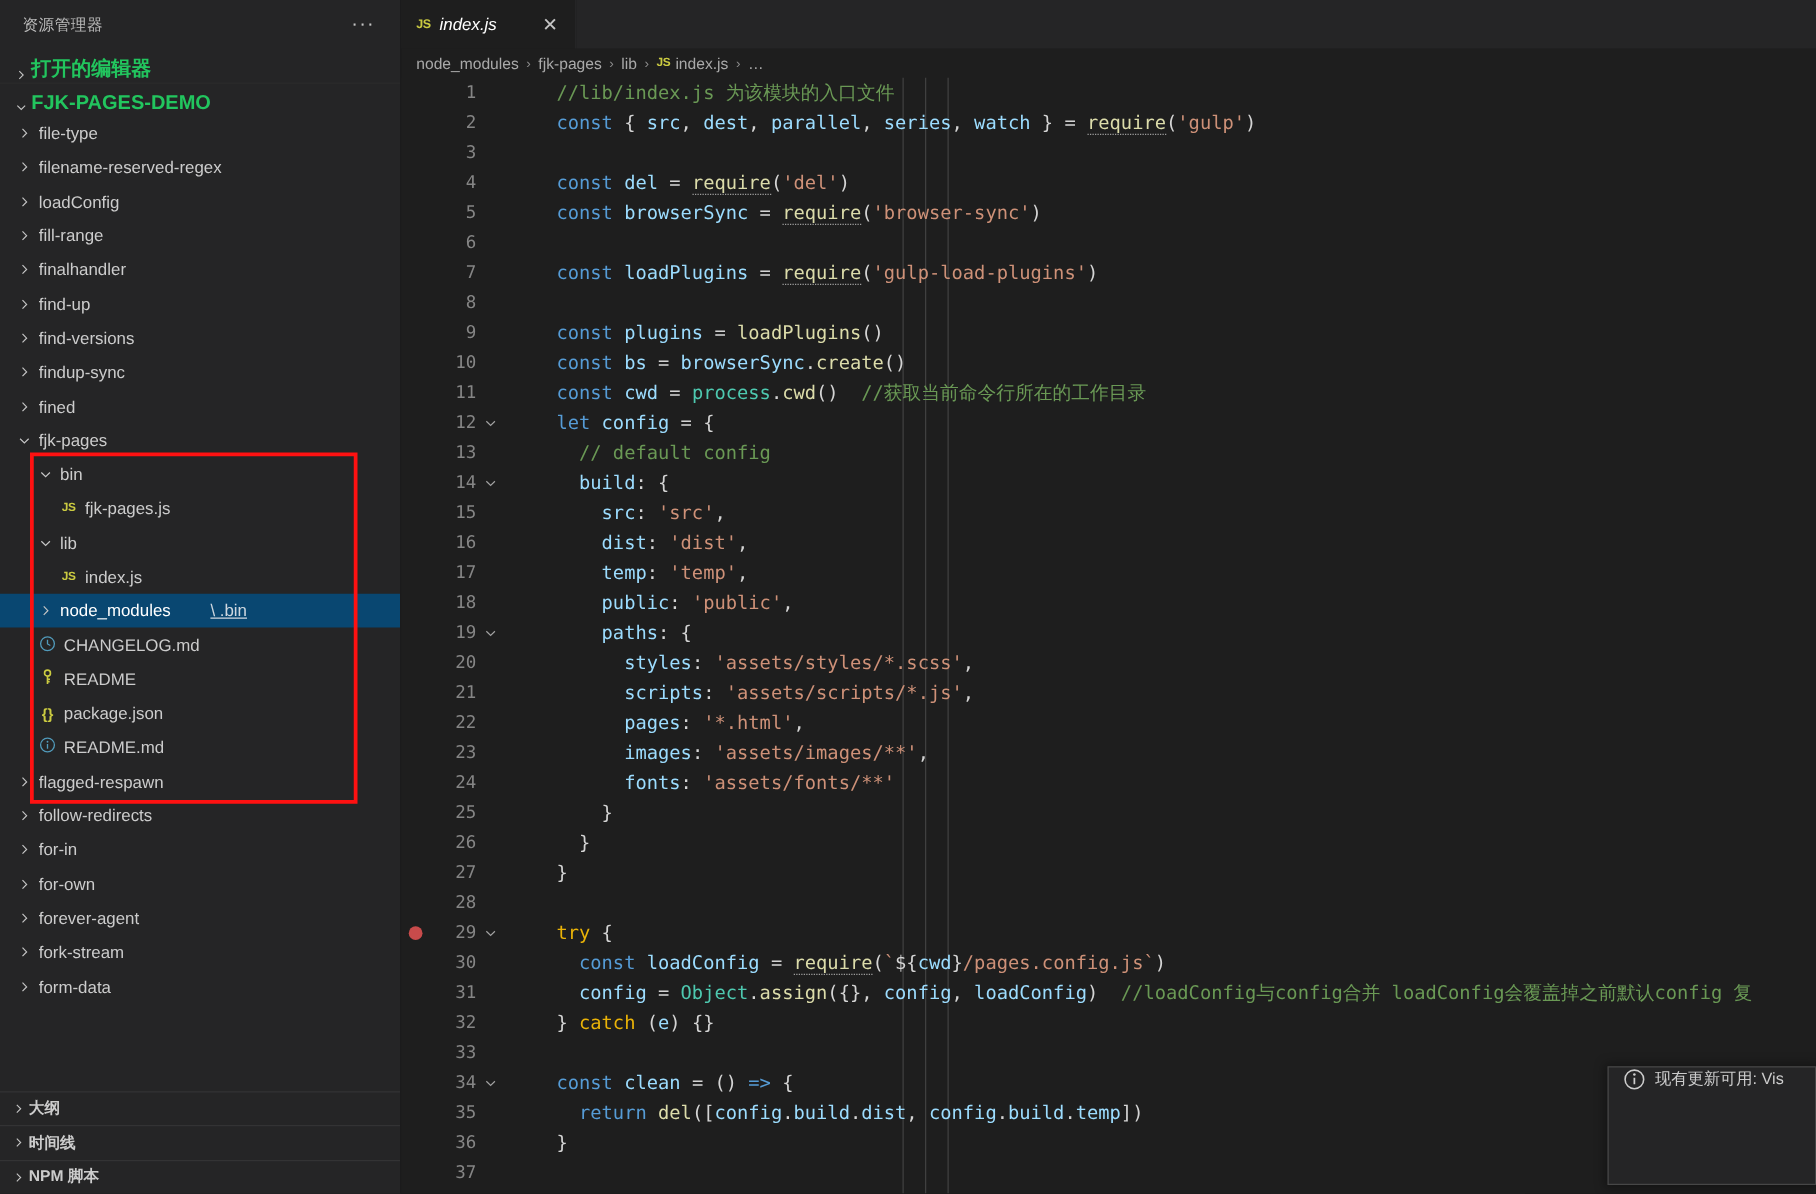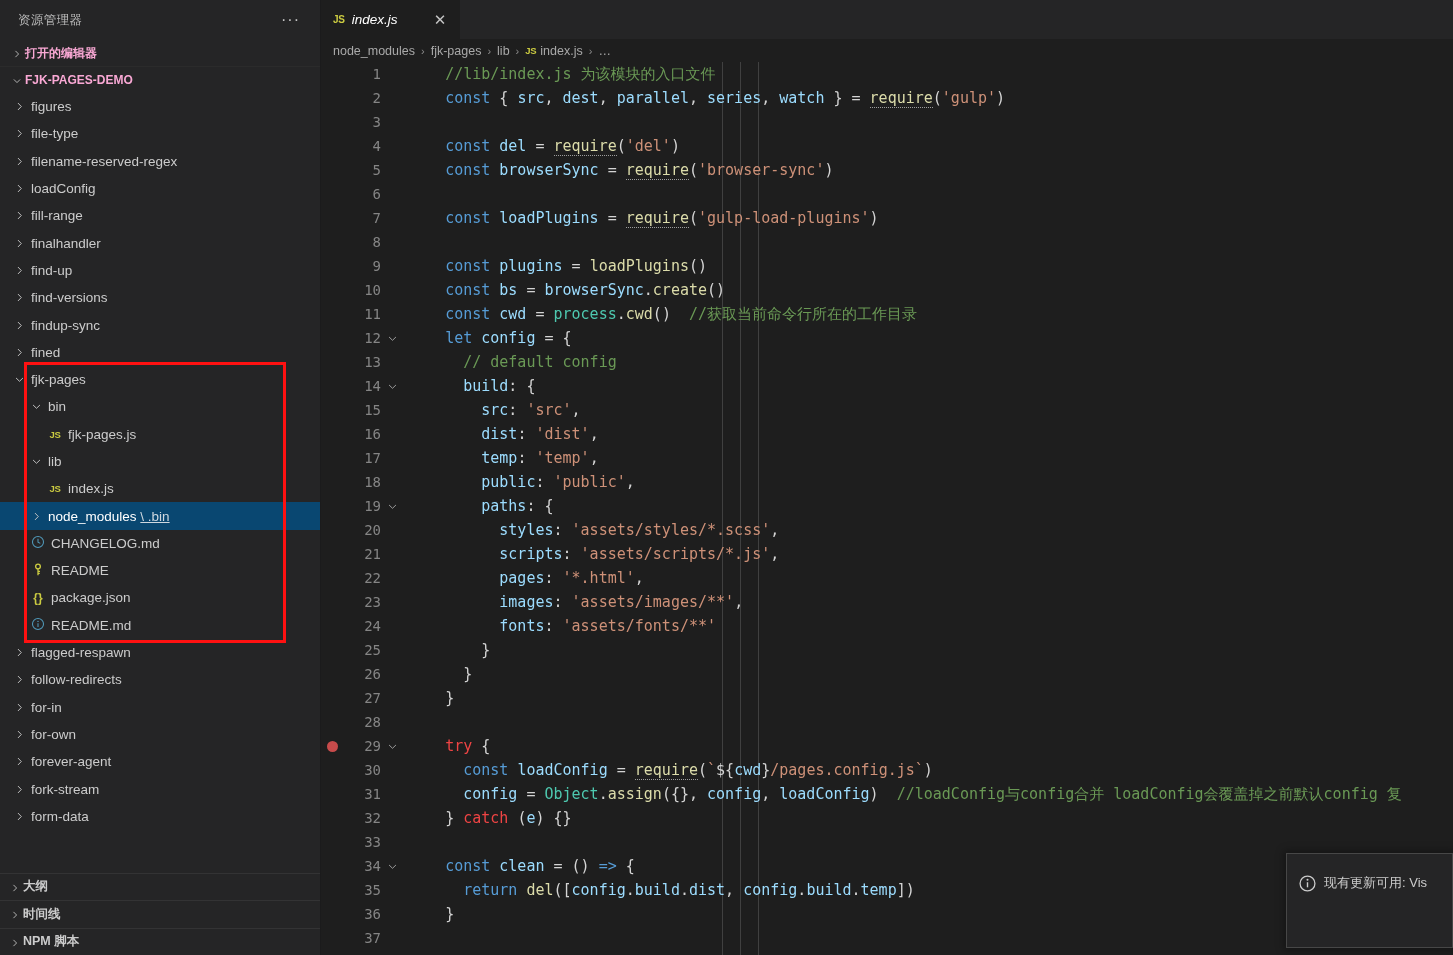--- a/index.html
+++ b/index.html
@@ -24,22 +24,22 @@
     height: 40px; display: flex; align-items: center;
     padding: 0 14px 0 18px;
     color: #bbbbbb; font-size: 12.5px; letter-spacing: .4px;
   }
   .sb-title .t { flex: 1; }
   .sb-dots {
     color: #c5c5c5; font-size: 16px; letter-spacing: 1px;
     line-height: 10px; cursor: pointer; padding: 0 6px;
   }
   .sb-section {
-    height: 26px; display: flex; align-items: center;
-    color: #f9a8d4; font-size: 12px; font-weight: bold;
+    height: 26px; display: flex; align-items: flex-end;
+    color: #22c55e; font-size: 16px; font-weight: bold;
     padding-left: 8px; cursor: pointer;
     border-top: 1px solid #2b2b2b;
   }
   .sb-section.no-border { border-top: none; }
   .chev {
     width: 17px; flex: 0 0 17px; text-align: center;
     color: #cccccc; font-size: 11px; display: inline-block;
   }
   .chev svg { vertical-align: middle; }
 
@@ -58,21 +58,21 @@
     width: 17px; flex: 0 0 17px; display: flex;
     align-items: center; justify-content: center;
     color: #c5c5c5;
   }
   .ficon {
     width: 20px; flex: 0 0 20px; display: flex;
     align-items: center; justify-content: center;
     font-size: 10.5px; font-weight: bold;
   }
   .lbl { padding-left: 3px; }
-  .lbl .dim { color: #8c8c8c; text-decoration: underline; }
+  .lbl .dim { color: #8c8c8c; text-decoration: underline; margin-left: 28px; }
   .row.selected .lbl .dim { color: #cfd8e0; }
 
   .js-icon { color: #cbcb41; font-size: 9.5px; font-weight: bold; letter-spacing: -.3px; }
   .brace-icon { color: #cbcb41; font-size: 12px; font-weight: bold; }
 
   .bottom-panels { flex: 0 0 auto; }
   .bp {
     height: 27.5px; display: flex; align-items: center;
     color: #cccccc; font-size: 12.5px; font-weight: bold;
     border-top: 1px solid #333334; cursor: pointer;
@@ -133,41 +133,41 @@
   }
   .fold {
     width: 22px; flex: 0 0 22px; display: flex;
     align-items: center; justify-content: center;
     color: #a0a0a0; cursor: pointer;
   }
   .ctext { padding-left: 6px; position: relative; }
 
   
   .kw   { color: #569cd6; }
-  .kw2  { color: #ef4444; }
+  .kw2  { color: #eab308; }
   .var  { color: #9cdcfe; }
   .fn   { color: #dcdcaa; }
   .str  { color: #ce9178; }
   .cmt  { color: #6a9955; }
   .pun  { color: #d4d4d4; }
   .typ  { color: #4ec9b0; }
   .und  { border-bottom: 1px dotted #9d9d9d; }
 
   .indent-guide {
     position: absolute; top: 0; width: 1px; height: 100%;
     background: #404040;
   }
 
   
   .notif {
     position: absolute; right: 0; bottom: 7px;
     width: 167px; height: 95px;
     background: #252526; border: 1px solid #474747;
     box-shadow: 0 0 8px 2px rgba(0,0,0,.36);
-    display: flex; padding: 20px 10px 0 12px; z-index: 30; margin-left: 19px;
+    display: flex; padding: 0 10px 0 12px; z-index: 30; margin-left: 19px;
   }
   .notif .ni {
     flex: 0 0 18px; margin-right: 7px; margin-top: 1px;
   }
   .notif .ntxt {
     color: #cccccc; font-size: 13px; line-height: 18px;
     white-space: nowrap; overflow: hidden;
   }
 </style>
 </head>
@@ -194,29 +194,20 @@
     <div class="sb-section">
       <span class="chev">
         <svg width="10" height="10" viewBox="0 0 16 16">
             <path d="M3 5.5 L8 10.5 L13 5.5" stroke="#c5c5c5" stroke-width="1.4" fill="none"></path>
           </svg>
       </span>
       <span>FJK-PAGES-DEMO</span>
     </div>
 
     <div class="tree" id="tree">
-        <div class="row">
-          <span class="ind" style="width:11px"></span>
-          <span class="twisty">
-            <svg width="11" height="11" viewBox="0 0 16 16">
-              <path d="M5.8 3 L10.6 8 L5.8 13" stroke="currentColor" stroke-width="1.4" fill="none"></path>
-            </svg>
-          </span>
-          <span class="lbl">figures</span>
-        </div>
         <div class="row">
           <span class="ind" style="width:11px"></span>
           <span class="twisty">
             <svg width="11" height="11" viewBox="0 0 16 16">
               <path d="M5.8 3 L10.6 8 L5.8 13" stroke="currentColor" stroke-width="1.4" fill="none"></path>
             </svg>
           </span>
           <span class="lbl">file-type</span>
         </div>
         <div class="row">

